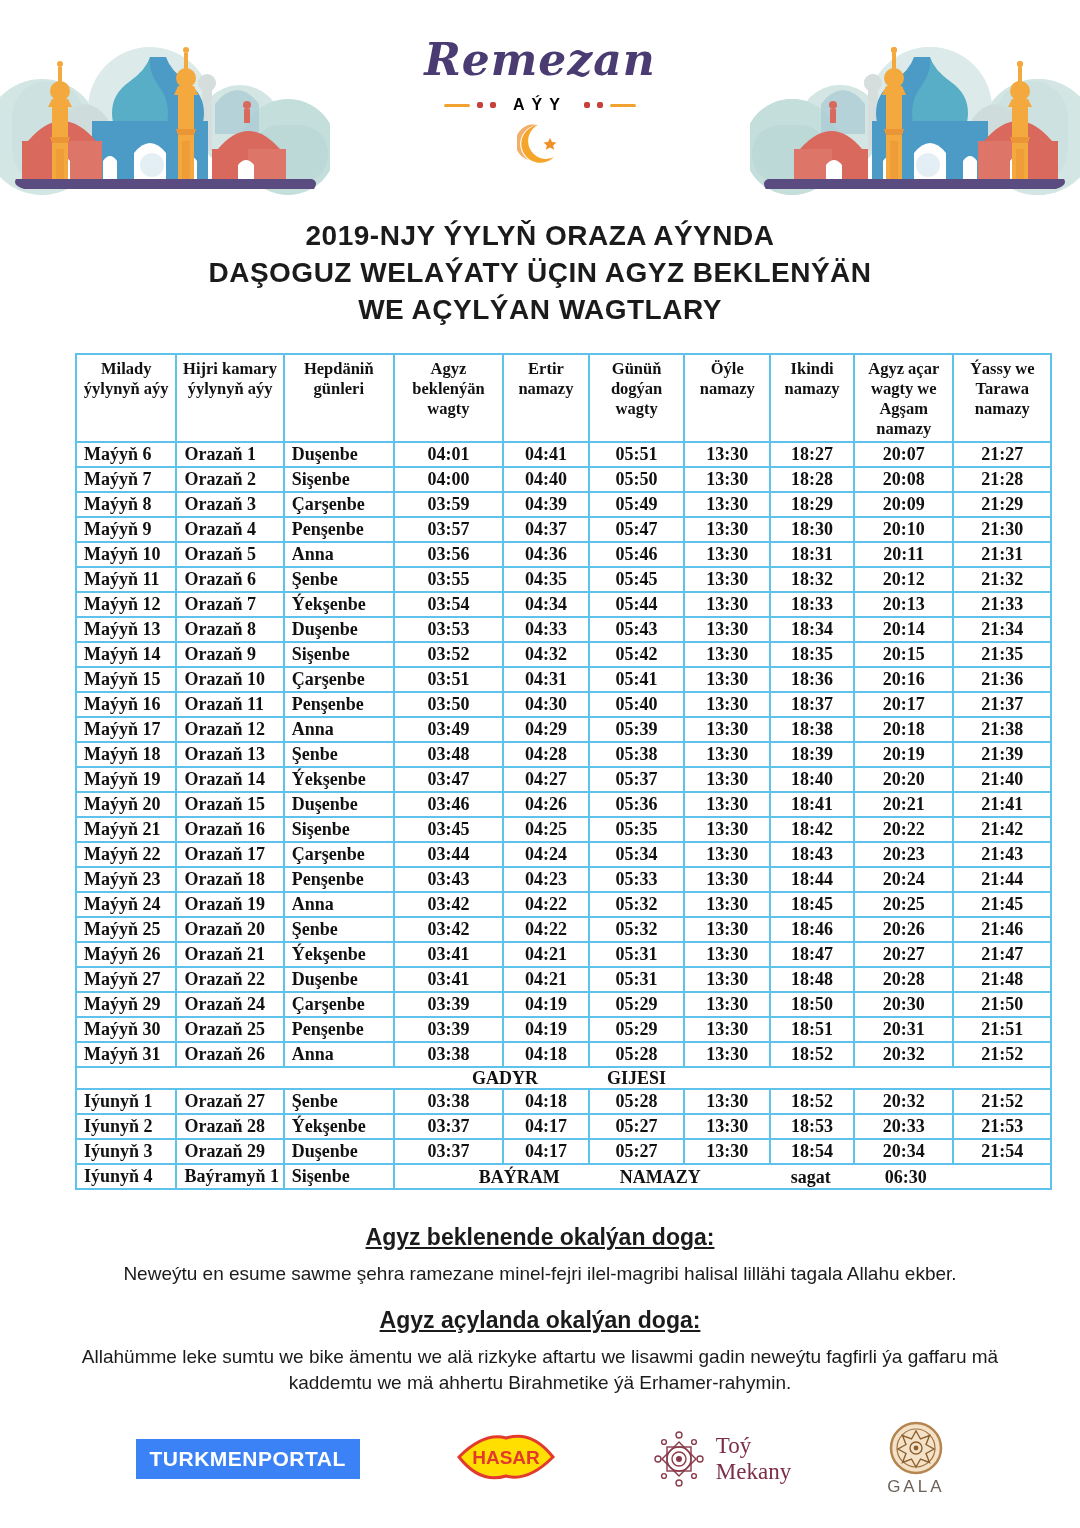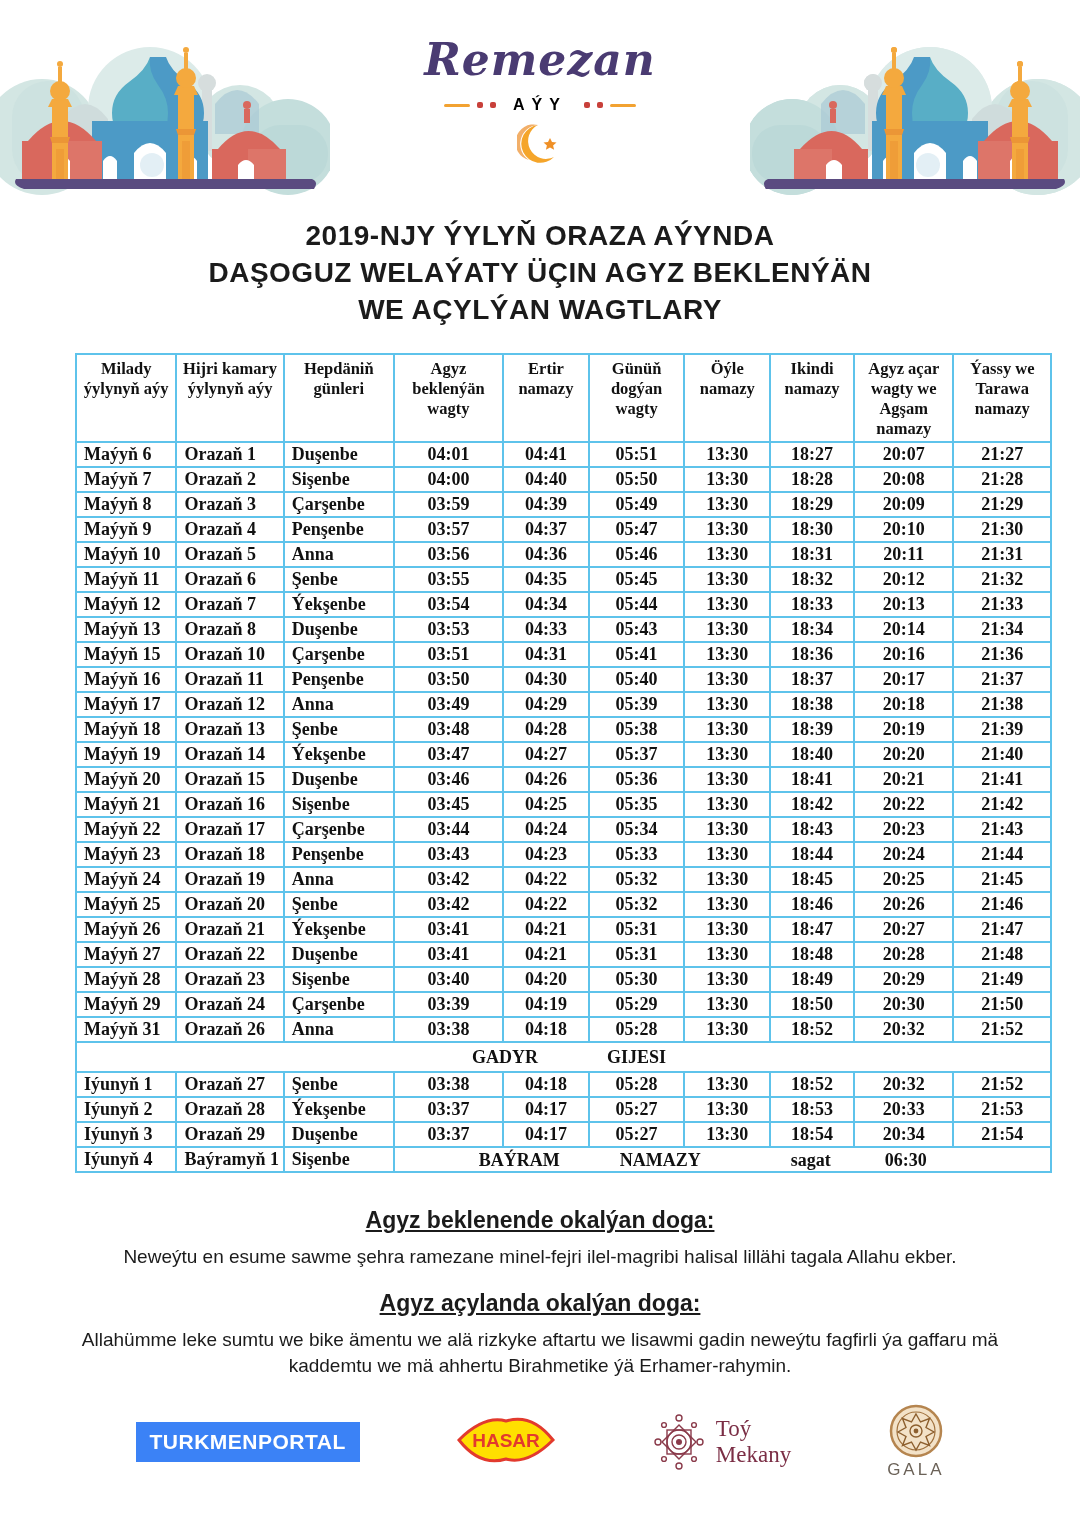--- a/index.html
+++ b/index.html
@@ -35,21 +35,21 @@
   
   .table-wrap { margin: 24px 28px 0 28px; padding-left: 47px; }
   table { width: 100%; border-collapse: collapse; table-layout: fixed;
           font-family: "Liberation Serif", serif; font-weight: bold; color: #111; }
   th, td { border: 2px solid #5ec3eb; }
   th { font-size: 16.5px; line-height: 1.22; vertical-align: top; padding: 4px 1px 2px 1px; text-align: center; }
   td { font-size: 18px; height: 25px; padding: 0 2px; text-align: center; white-space: nowrap; }
   td.left { text-align: left; padding-left: 7px; }
   td.merged { position: relative; }
   .pos { position: absolute; top: 50%; transform: translate(-50%, -50%); white-space: nowrap; }
-  .gadyr-cell { height: 30px; }
+  .gadyr-cell { height: 22px; }
   .g0 { left: 44.0%; } .g1 { left: 57.5%; }
   .b0 { left: 19.0%; } .b1 { left: 40.5%; } .b2 { left: 63.5%; } .b3 { left: 78.0%; }
 
   
   .doga { text-align: center; }
   .doga-1 { margin-top: 34px; }
   .doga-2 { margin-top: 20px; }
   .doga-heading { font-size: 23px; font-weight: bold; text-decoration: underline; }
   .doga-text { margin: 10px auto 0 auto; font-size: 19px; line-height: 1.35; max-width: 960px; }
 
@@ -320,20 +320,32 @@
           <td class="left">Duşenbe</td>
           <td>03:53</td>
           <td>04:33</td>
           <td>05:43</td>
           <td>13:30</td>
           <td>18:34</td>
           <td>20:14</td>
           <td>21:34</td>
         </tr>
         <tr>
+          <td class="left">Maýyň 14</td>
+          <td class="left">Orazaň 9</td>
+          <td class="left">Sişenbe</td>
+          <td>03:52</td>
+          <td>04:32</td>
+          <td>05:42</td>
+          <td>13:30</td>
+          <td>18:35</td>
+          <td>20:15</td>
+          <td>21:35</td>
+        </tr>
+        <tr>
           <td class="left">Maýyň 15</td>
           <td class="left">Orazaň 10</td>
           <td class="left">Çarşenbe</td>
           <td>03:51</td>
           <td>04:31</td>
           <td>05:41</td>
           <td>13:30</td>
           <td>18:36</td>
           <td>20:16</td>
           <td>21:36</td>
@@ -476,42 +488,42 @@
           <td class="left">Duşenbe</td>
           <td>03:41</td>
           <td>04:21</td>
           <td>05:31</td>
           <td>13:30</td>
           <td>18:48</td>
           <td>20:28</td>
           <td>21:48</td>
         </tr>
         <tr>
-          <td class="left">Maýyň 28</td>
-          <td class="left">Orazaň 23</td>
-          <td class="left">Sişenbe</td>
-          <td>03:40</td>
-          <td>04:20</td>
-          <td>05:30</td>
-          <td>13:30</td>
-          <td>18:49</td>
-          <td>20:29</td>
-          <td>21:49</td>
-        </tr>
-        <tr>
           <td class="left">Maýyň 29</td>
           <td class="left">Orazaň 24</td>
           <td class="left">Çarşenbe</td>
           <td>03:39</td>
           <td>04:19</td>
           <td>05:29</td>
           <td>13:30</td>
           <td>18:50</td>
           <td>20:30</td>
           <td>21:50</td>
+        </tr>
+        <tr>
+          <td class="left">Maýyň 30</td>
+          <td class="left">Orazaň 25</td>
+          <td class="left">Penşenbe</td>
+          <td>03:39</td>
+          <td>04:19</td>
+          <td>05:29</td>
+          <td>13:30</td>
+          <td>18:51</td>
+          <td>20:31</td>
+          <td>21:51</td>
         </tr>
         <tr>
           <td class="left">Maýyň 31</td>
           <td class="left">Orazaň 26</td>
           <td class="left">Anna</td>
           <td>03:38</td>
           <td>04:18</td>
           <td>05:28</td>
           <td>13:30</td>
           <td>18:52</td>

